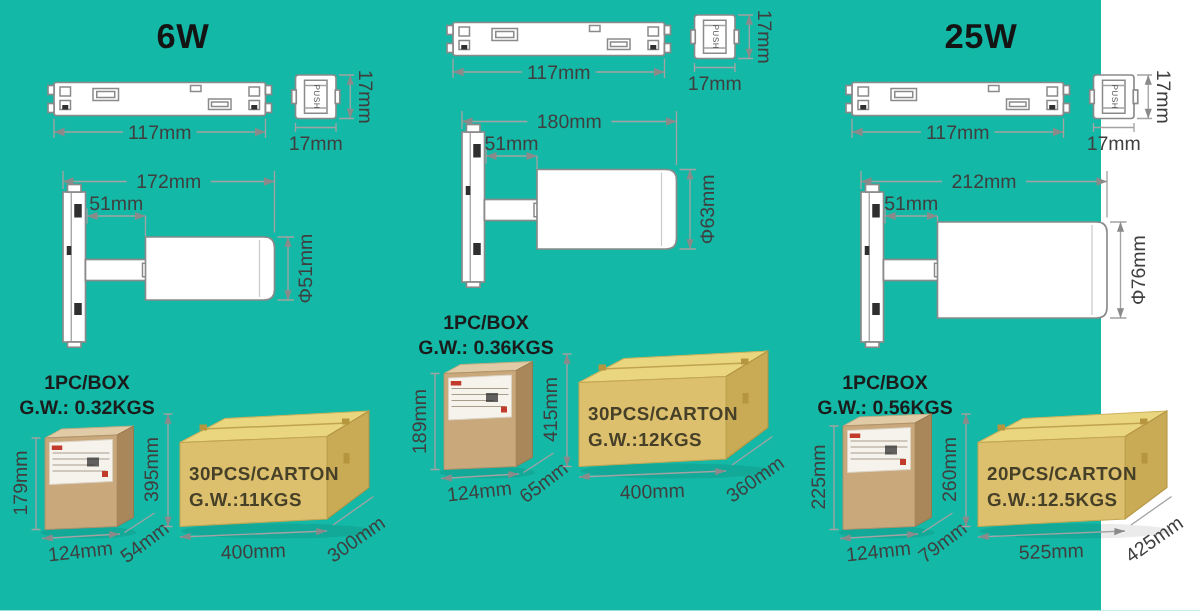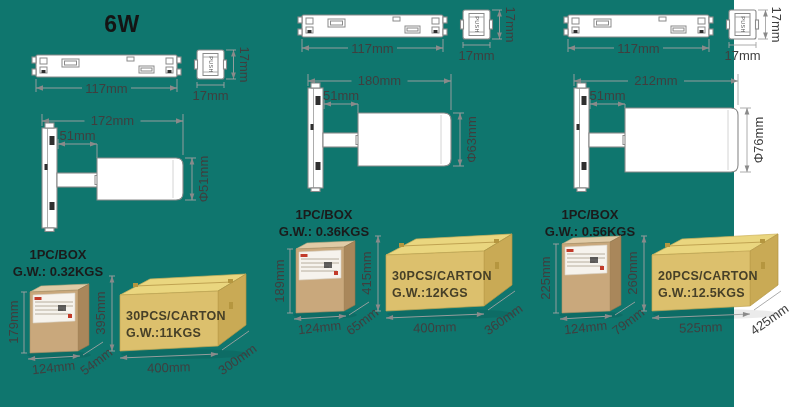--- a/index.html
+++ b/index.html
@@ -1,17 +1,17 @@
 <!DOCTYPE html>
 <html><head>
 <meta charset="utf-8">
 <style>
   html,body { margin:0; padding:0; background:#ffffff; }
   body { width:800px; height:407px; font-family:"Liberation Sans",sans-serif; }
-  .sheet { display:flex; width:734px; height:407px; background:#0f766e; }
+  .sheet { display:flex; width:734px; height:407px; background:#14b8a6; }
   .col { flex:1 1 0; position:relative; width:266px; }
   .title { height:40px; box-sizing:border-box; padding-top:11px; text-align:center;
            font-size:23px; font-weight:800; color:#141414; letter-spacing:.5px;
            transform:translateX(-11px); }
   svg { display:block; }
   svg text { font-family:"Liberation Sans",sans-serif; }
   .s  { stroke:#8a8a8a; stroke-width:1.1; fill:#ffffff; }
   .sn { stroke:#8a8a8a; stroke-width:1; fill:none; }
   .d  { stroke:#a3a3a3; stroke-width:.9; fill:none; }
   .dl { stroke:#c9c9c9; stroke-width:.8; fill:none; }
@@ -280,20 +280,21 @@
       <path class="d" d="M120 126 L218 122"></path>
       <path class="ar" d="M120 126 l7 -2.9 l.2 4.9 Z"></path>
         <path class="ar" d="M218 122 l-7 -2 l-.2 4.9 Z"></path>
       <text class="dt" text-anchor="middle" transform="rotate(-2 169 140)" x="169" y="140">400mm</text>
       <path class="d" d="M222 118 L249 99"></path>
       <text class="dt" text-anchor="middle" transform="rotate(-35 240 131)" x="240" y="131">360mm</text>
     </svg>
   </section>
 
   <section class="col">
+    <div class="title">25W</div>
 
     <svg width="266" height="64" viewBox="0 0 266 64">
       <g>
         <rect class="s" x="36" y="15" width="141" height="22" rx="1.5"></rect>
         <rect class="s" x="32" y="17" width="4" height="6"></rect>
           <rect class="s" x="32" y="29" width="4" height="6"></rect>
         <rect class="s" x="177" y="17" width="4" height="6"></rect>
           <rect class="s" x="177" y="29" width="4" height="6"></rect>
         <rect class="sn" x="40" y="18" width="7" height="6"></rect>
           <rect class="sn" x="40" y="27" width="7" height="6"></rect>

